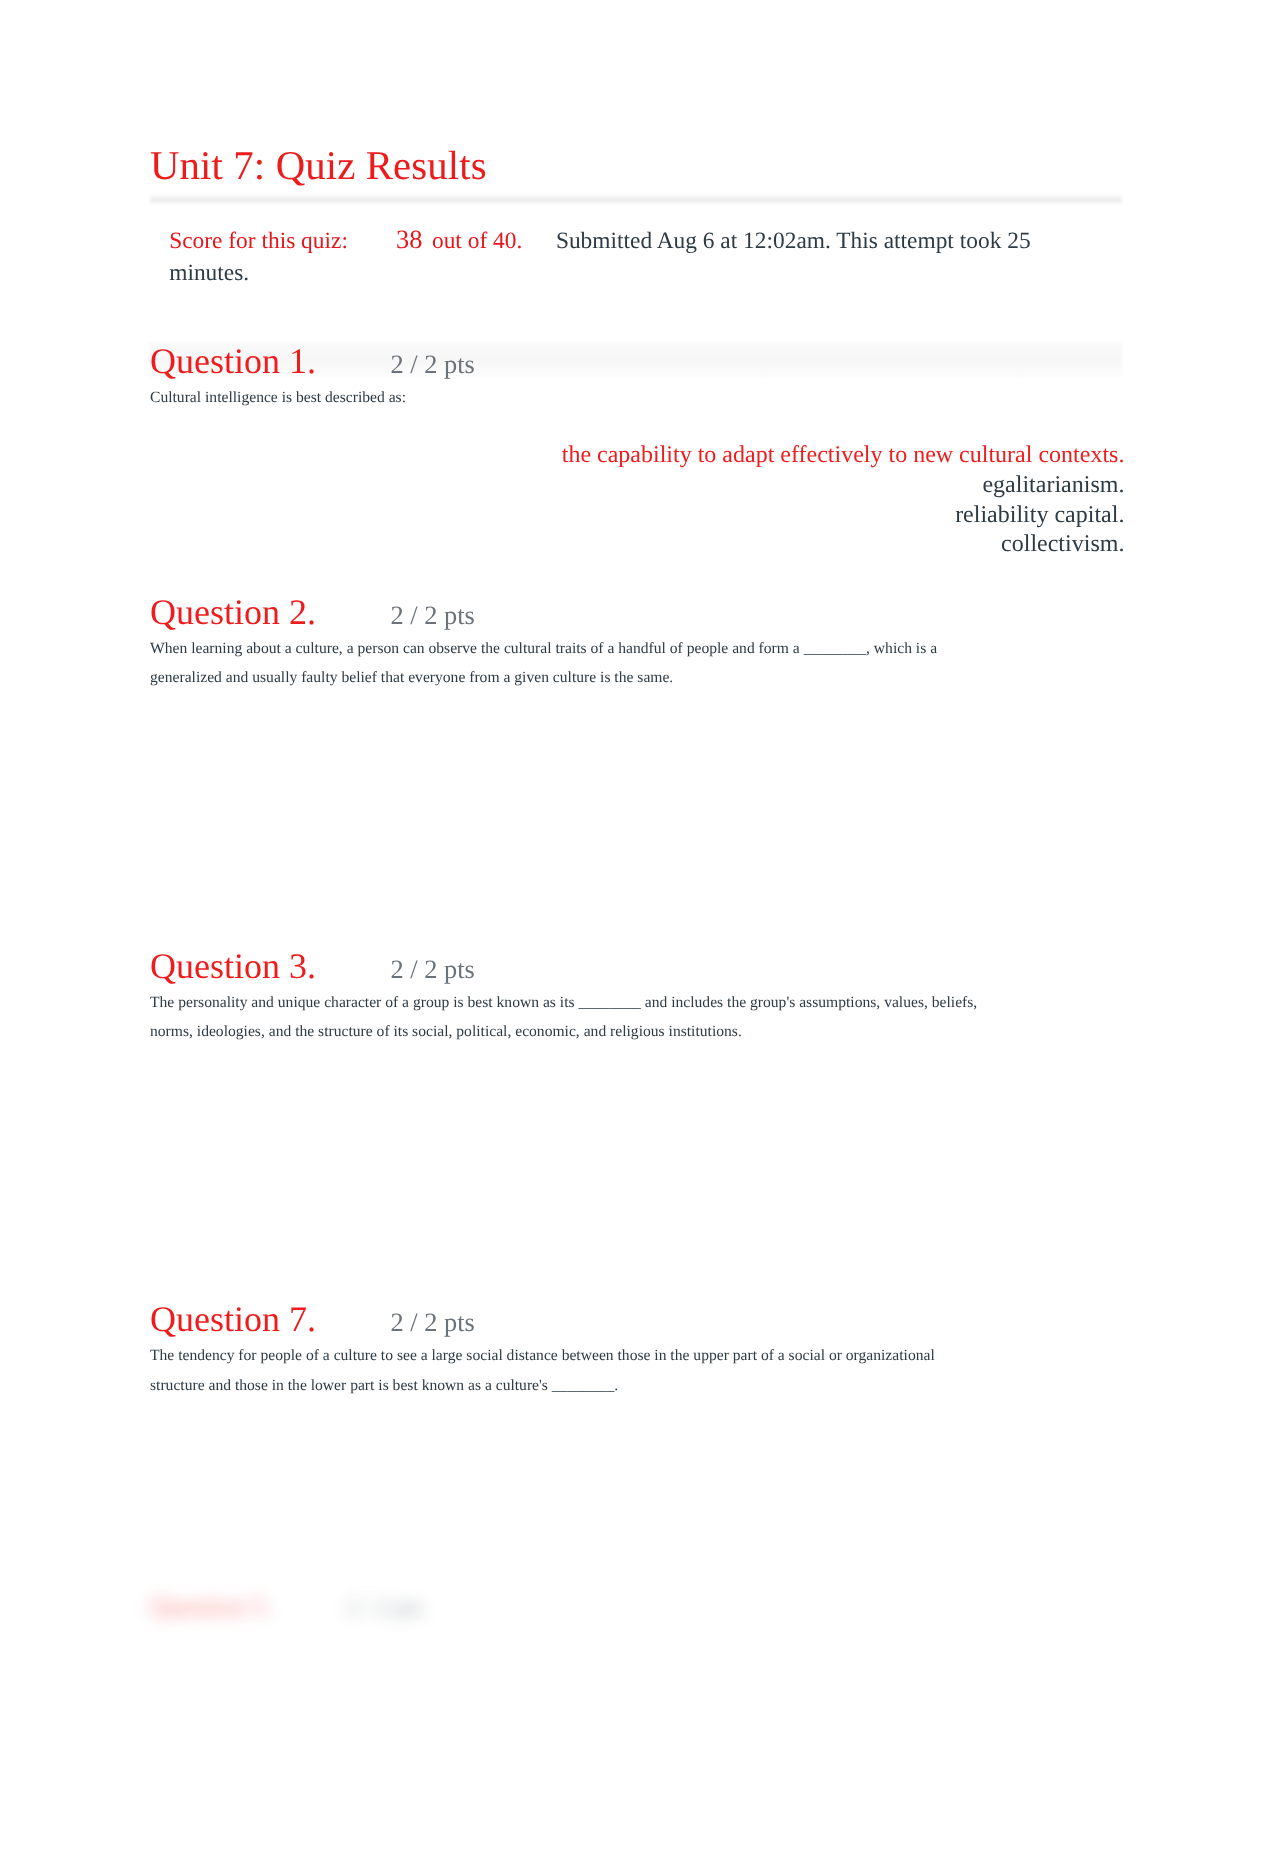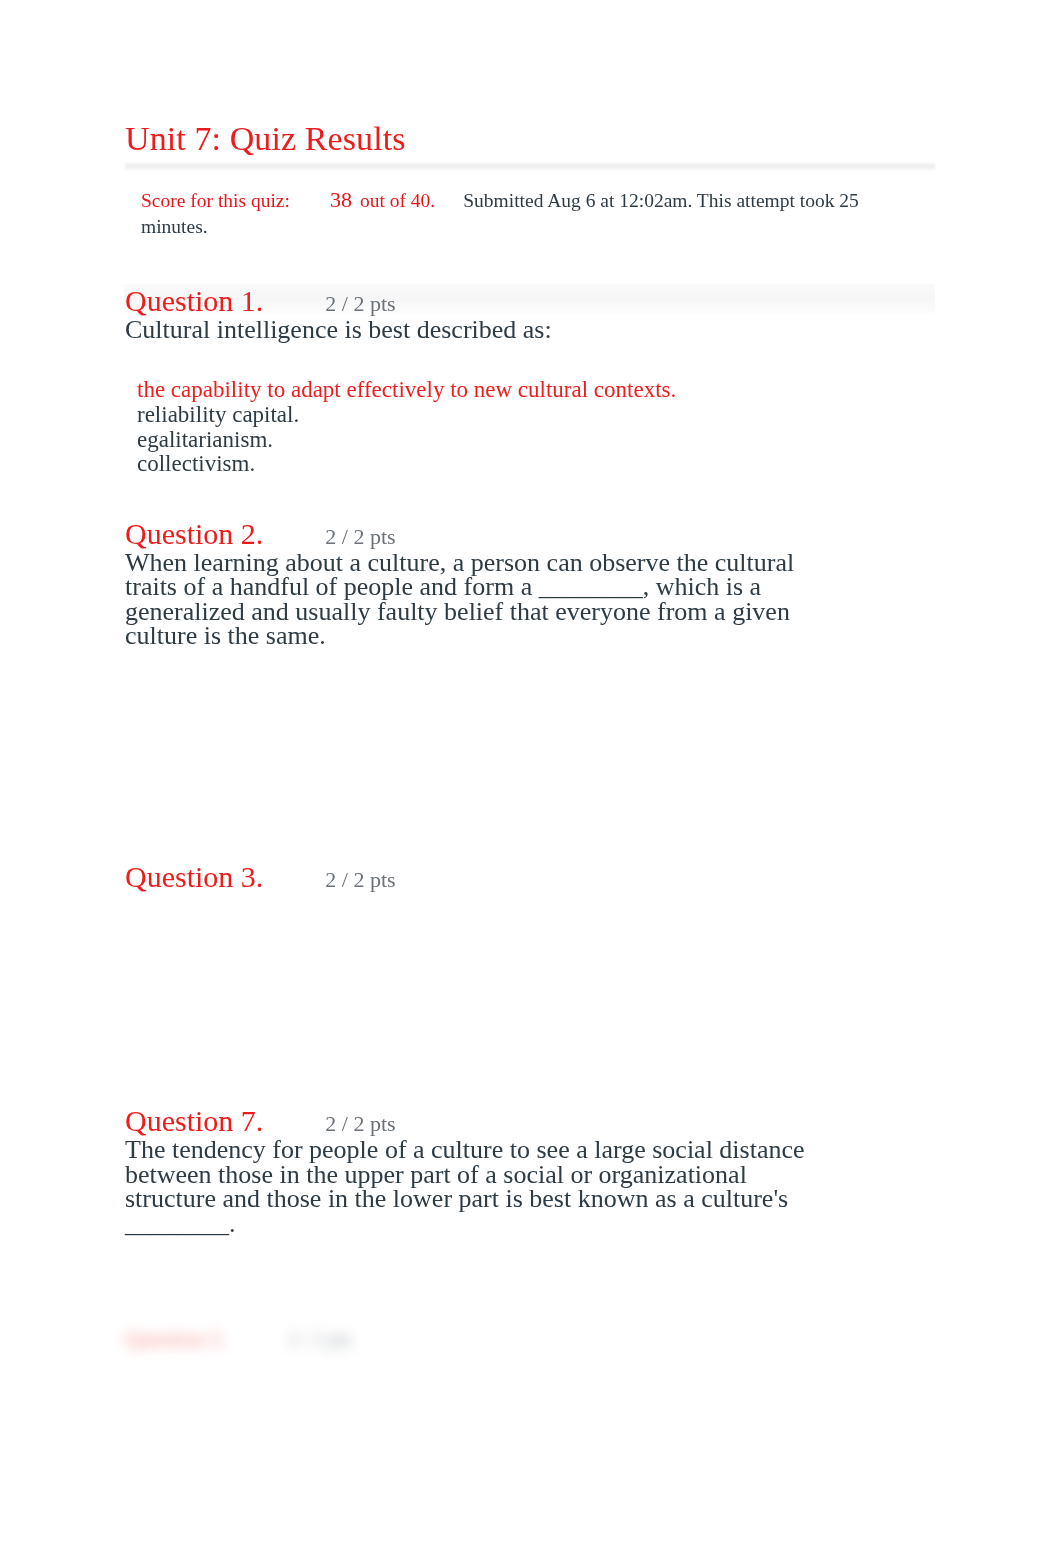--- a/index.html
+++ b/index.html
@@ -117,35 +117,36 @@
   }
   .q-points {
     position: relative;
     z-index: 1;
     color: #6b7279;
     font-size: 22px;
     padding-left: 62px;
   }
 
   .q-body {
-    font-size: 26px;
+    font-size: 13px;
     line-height: 24.4px;
     color: #2d3b45;
     margin: 0;
     padding-top: 2px;
     max-width: 680px;
   }
   .q-body.w-wide { max-width: 700px; }
 
   .answers {
-    margin: 12px;
+    margin: 0;
     padding: 0;
     list-style: none;
-    font-size: 23px;
+    font-size: 20px;
     line-height: 24.6px;
+    text-align: right;
   }
   .answers li {
     color: #2d3b45;
   }
   .answers li.selected {
     color: #ef1d1d;
   }
 
   .spacer-xl { height: 214px; }
   .spacer-md { height: 30px; }
@@ -191,41 +192,42 @@
     <div class="question">
       <div class="q-header banded">
         <span class="q-label">Question 1.</span><span class="q-points">2 / 2 pts</span>
       </div>
       <p class="q-body">Cultural intelligence is best described as:</p>
 
       <div class="answer-gap"></div>
 
       <ul class="answers">
         <li class="selected">the capability to adapt effectively to new cultural contexts.</li>
+        <li>egalitarianism.</li>
         <li>reliability capital.</li>
-        <li>egalitarianism.</li>
         <li>collectivism.</li>
       </ul>
     </div>
 
     <div class="spacer-md"></div>
 
     <div class="question">
       <div class="q-header">
         <span class="q-label">Question 2.</span><span class="q-points">2 / 2 pts</span>
       </div>
       <p class="q-body w-wide">When learning about a culture, a person can observe the cultural traits of a handful of people and form a ________, which is a generalized and usually faulty belief that everyone from a given culture is the same.</p>
     </div>
 
     <div class="spacer-xl"></div>
 
     <div class="question">
       <div class="q-header">
         <span class="q-label">Question 3.</span><span class="q-points">2 / 2 pts</span>
       </div>
+      <p class="q-body w-wide">The personality and unique character of a group is best known as its ________ and includes the group's assumptions, values, beliefs, norms, ideologies, and the structure of its social, political, economic, and religious institutions.</p>
     </div>
 
     <div class="spacer-xl"></div>
 
     <div class="question">
       <div class="q-header">
         <span class="q-label">Question 7.</span><span class="q-points">2 / 2 pts</span>
       </div>
       <p class="q-body w-wide">The tendency for people of a culture to see a large social distance between those in the upper part of a social or organizational structure and those in the lower part is best known as a culture's ________.</p>
     </div>

